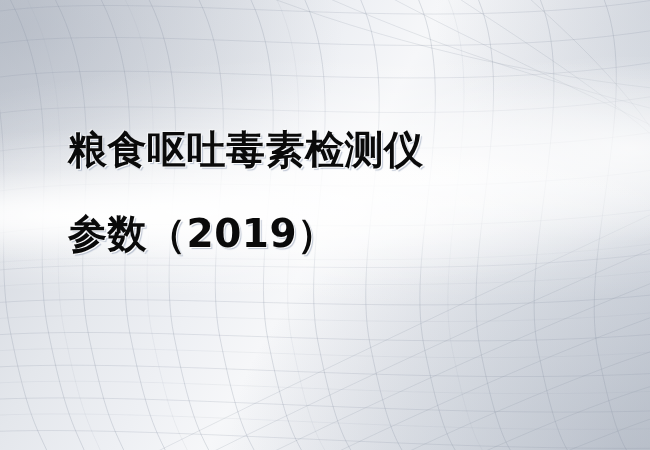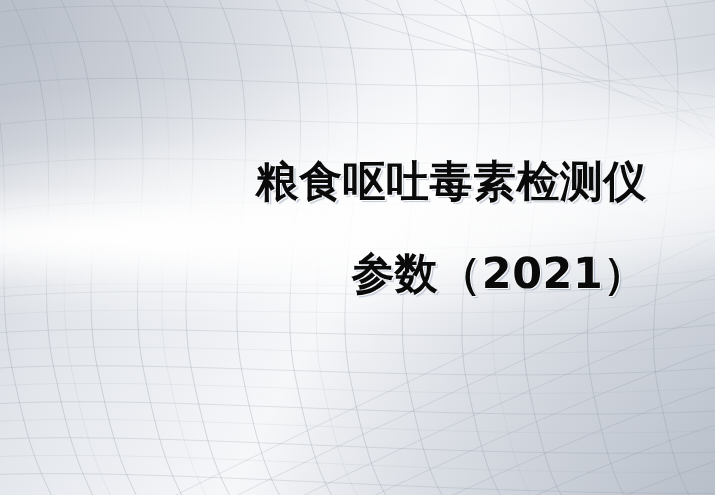--- a/index.html
+++ b/index.html
@@ -72,23 +72,22 @@
   #bg-haze {
     background:
       radial-gradient(ellipse 620px 110px at 30% 47%,
         rgba(255,255,255,0.80) 0%, rgba(255,255,255,0.30) 46%, rgba(255,255,255,0) 78%);
   }
 
   
   #title-block {
     position: absolute;
     left: 68px;
-    top: 124px;
+    top: 108px;
     width: 520px;
-    text-align: right;
   }
 
   .title-line {
     color: #0a0a0a;
     font-size: 39px;
     font-weight: 700;
     line-height: 84px;
     letter-spacing: 0.5px;
     white-space: nowrap;
     text-shadow:
@@ -185,16 +184,16 @@
         <path d="M 444 -10 C 494 90, 432 248, 452 348 S 482 448, 496 470"></path>
       </g>
     </svg>
   </div>
 
   <div class="bg-layer" id="bg-highlight"></div>
   <div class="bg-layer" id="bg-haze"></div>
 
   <div id="title-block">
     <div class="title-line">粮食呕吐毒素检测仪</div>
-    <div class="title-line">参数（2021）</div>
+    <div class="title-line">参数（2019）</div>
   </div>
 
 </div>
 
 </body></html>

